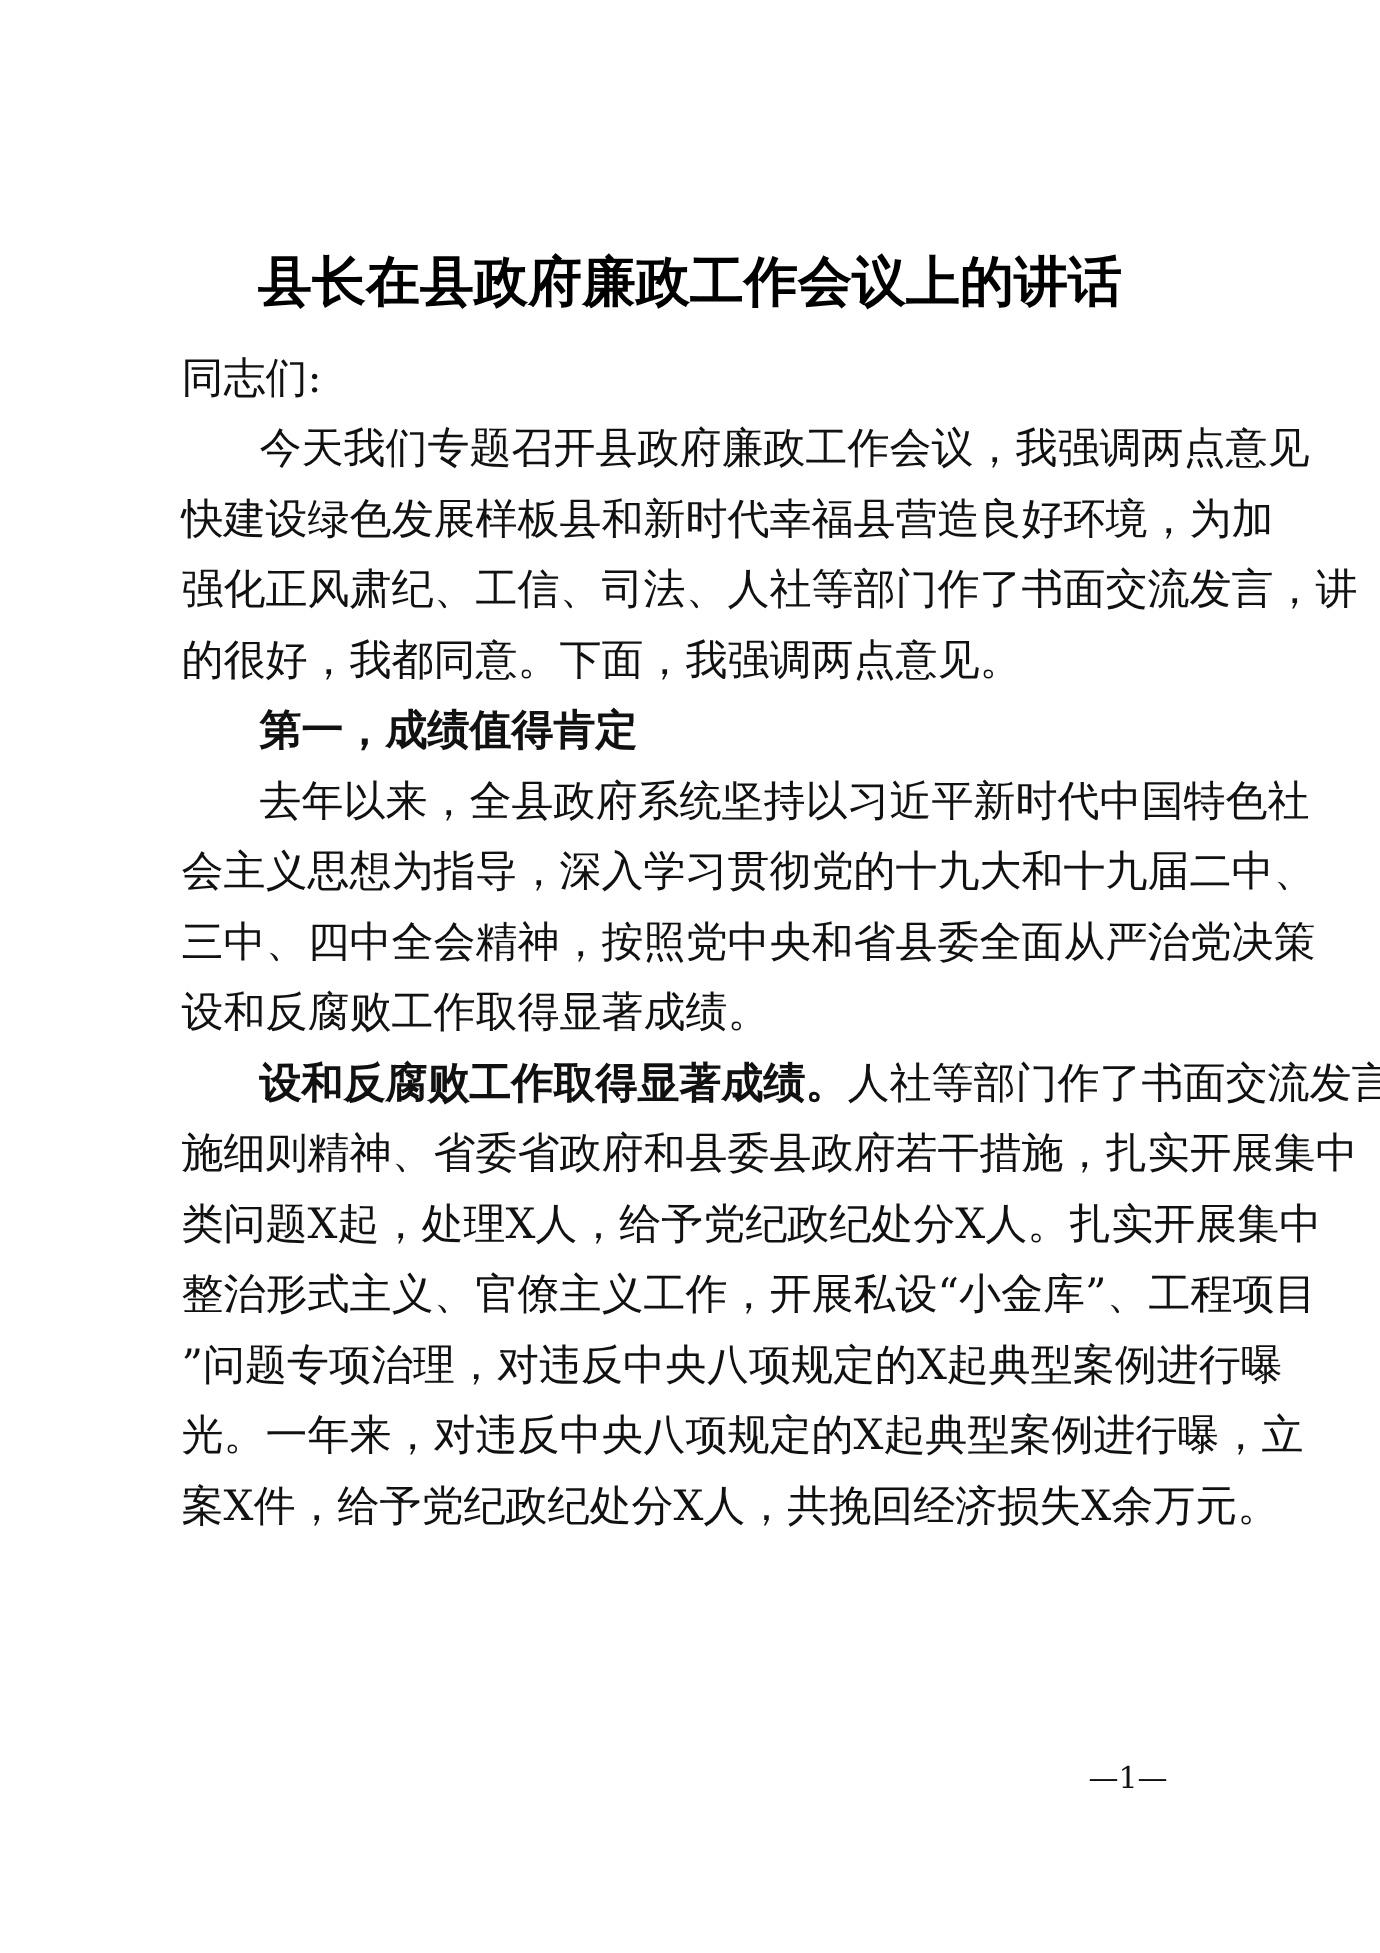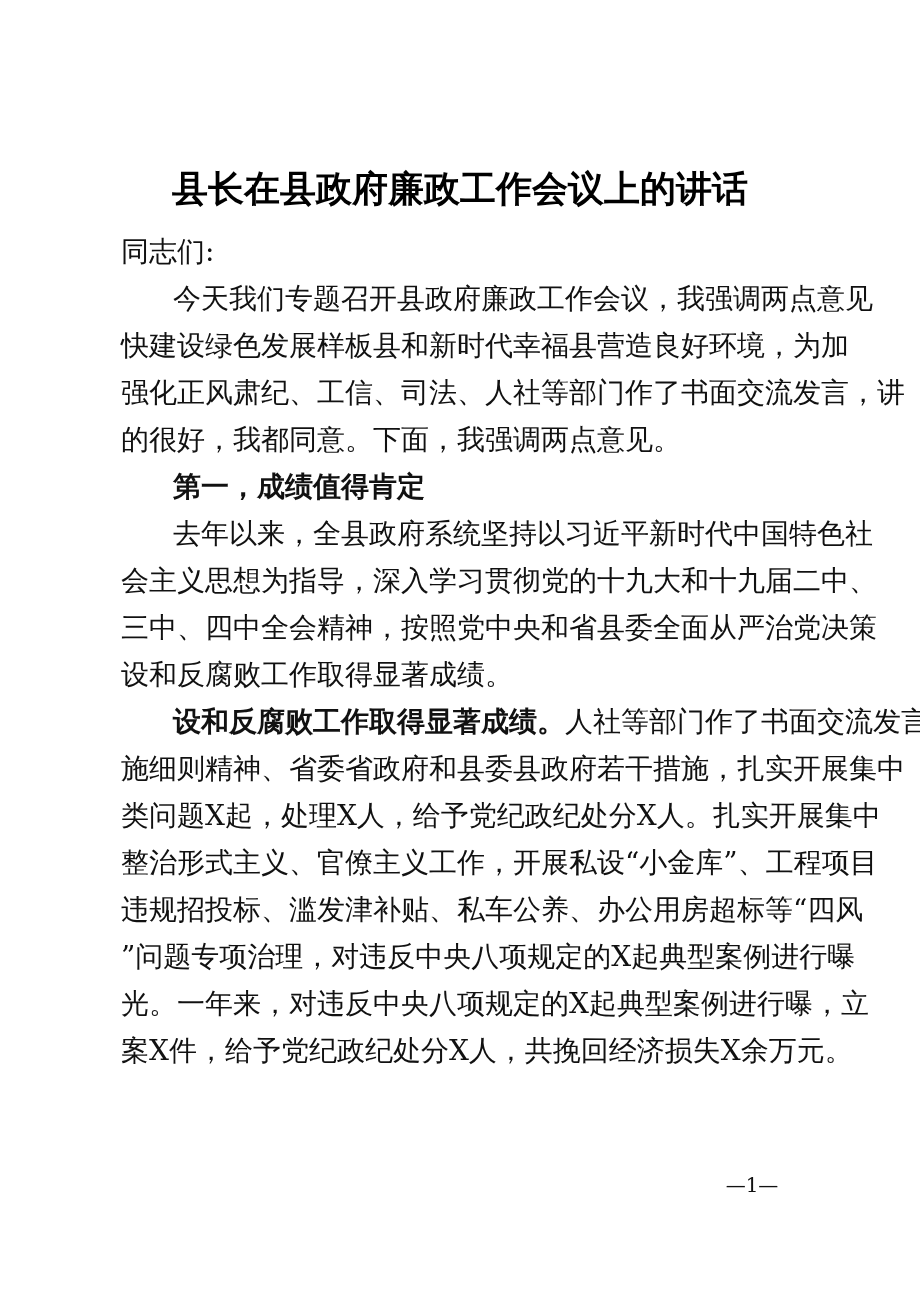--- a/index.html
+++ b/index.html
@@ -93,21 +93,20 @@
     </div>
 
     <div>
       <div class="line left indent">
         <span class="bold">设和反腐败工作取得显著成绩。</span>
           <span>人社等部门作了书面交流发言</span>
       </div>
       <div class="line">施细则精神、省委省政府和县委县政府若干措施，扎实开展集中</div>
       <div class="line">类问题X起，处理X人，给予党纪政纪处分X人。扎实开展集中</div>
       <div class="line">整治形式主义、官僚主义工作，开展私设“小金库”、工程项目</div>
-      <div class="line">违规招投标、滥发津补贴、私车公养、办公用房超标等“四风</div>
       <div class="line">”问题专项治理，对违反中央八项规定的X起典型案例进行曝</div>
       <div class="line">光。一年来，对违反中央八项规定的X起典型案例进行曝，立</div>
       <div class="line left">案X件，给予党纪政纪处分X人，共挽回经济损失X余万元。</div>
     </div>
 
   </div>
 
   <div class="page-number">—1—</div>
 
 </div>

